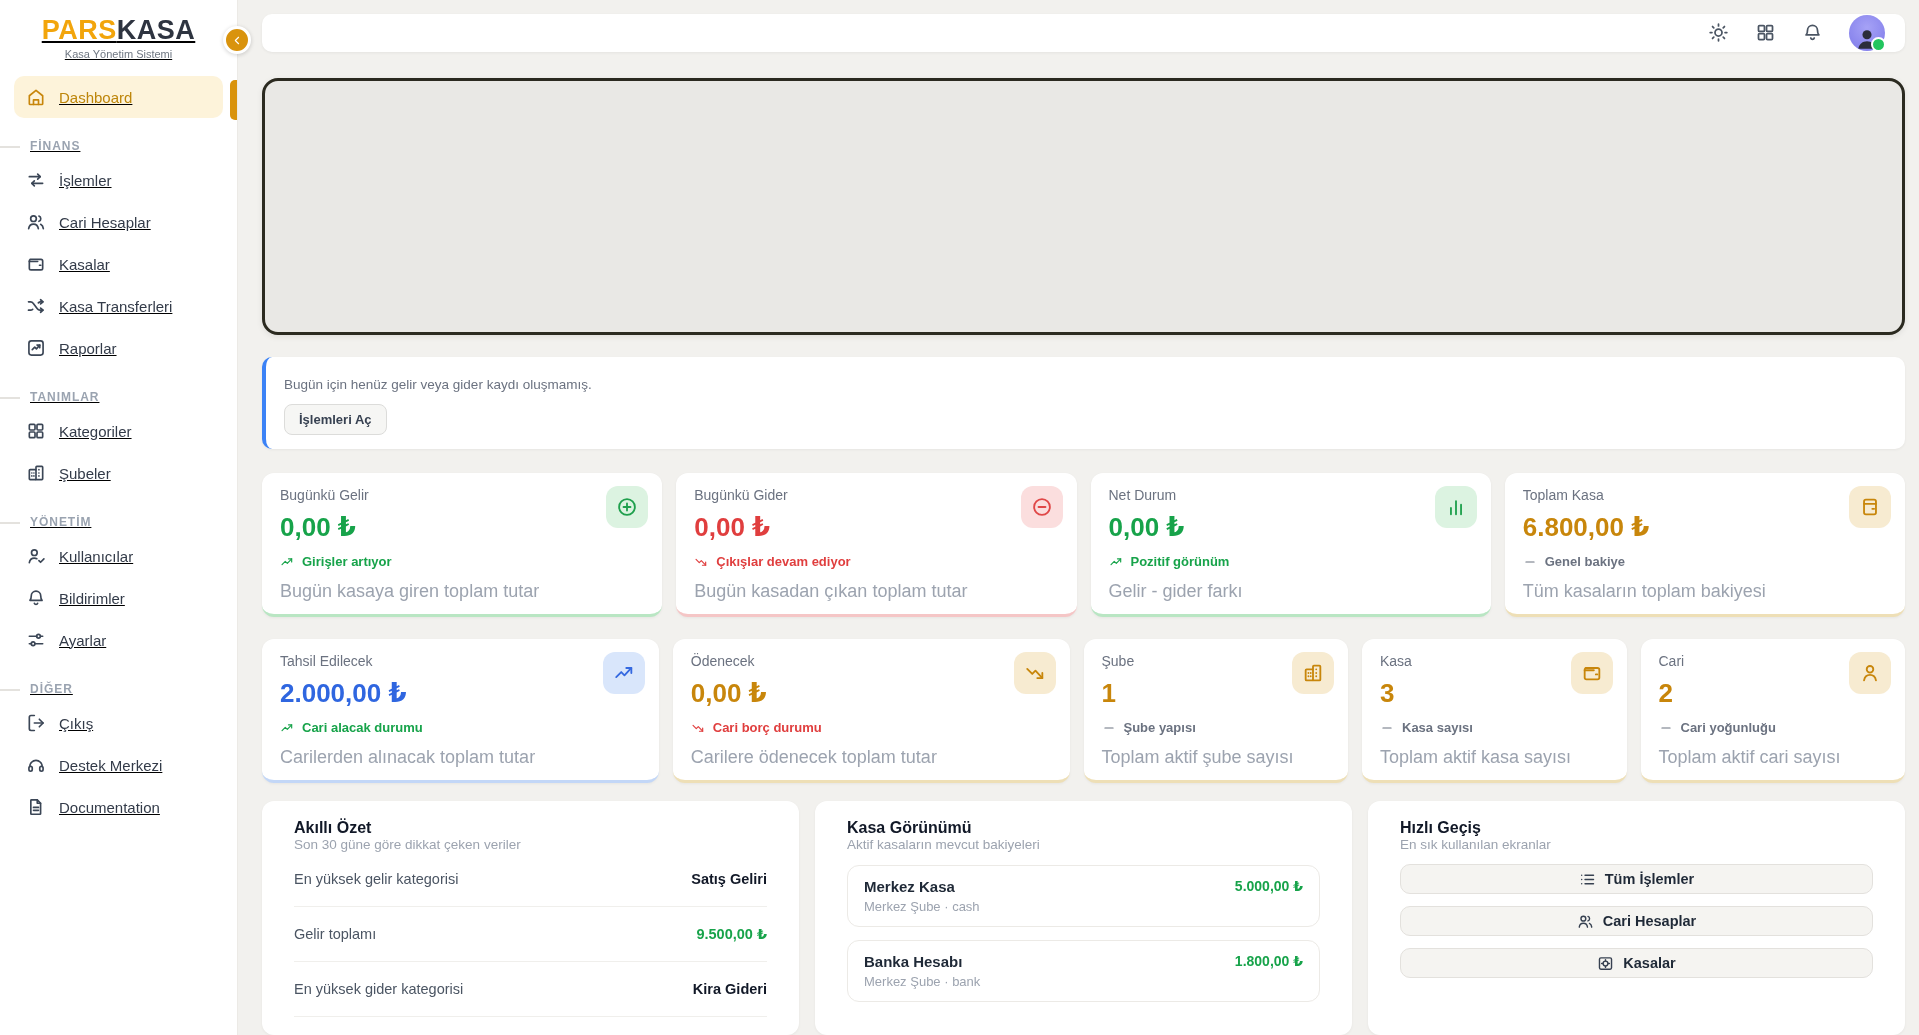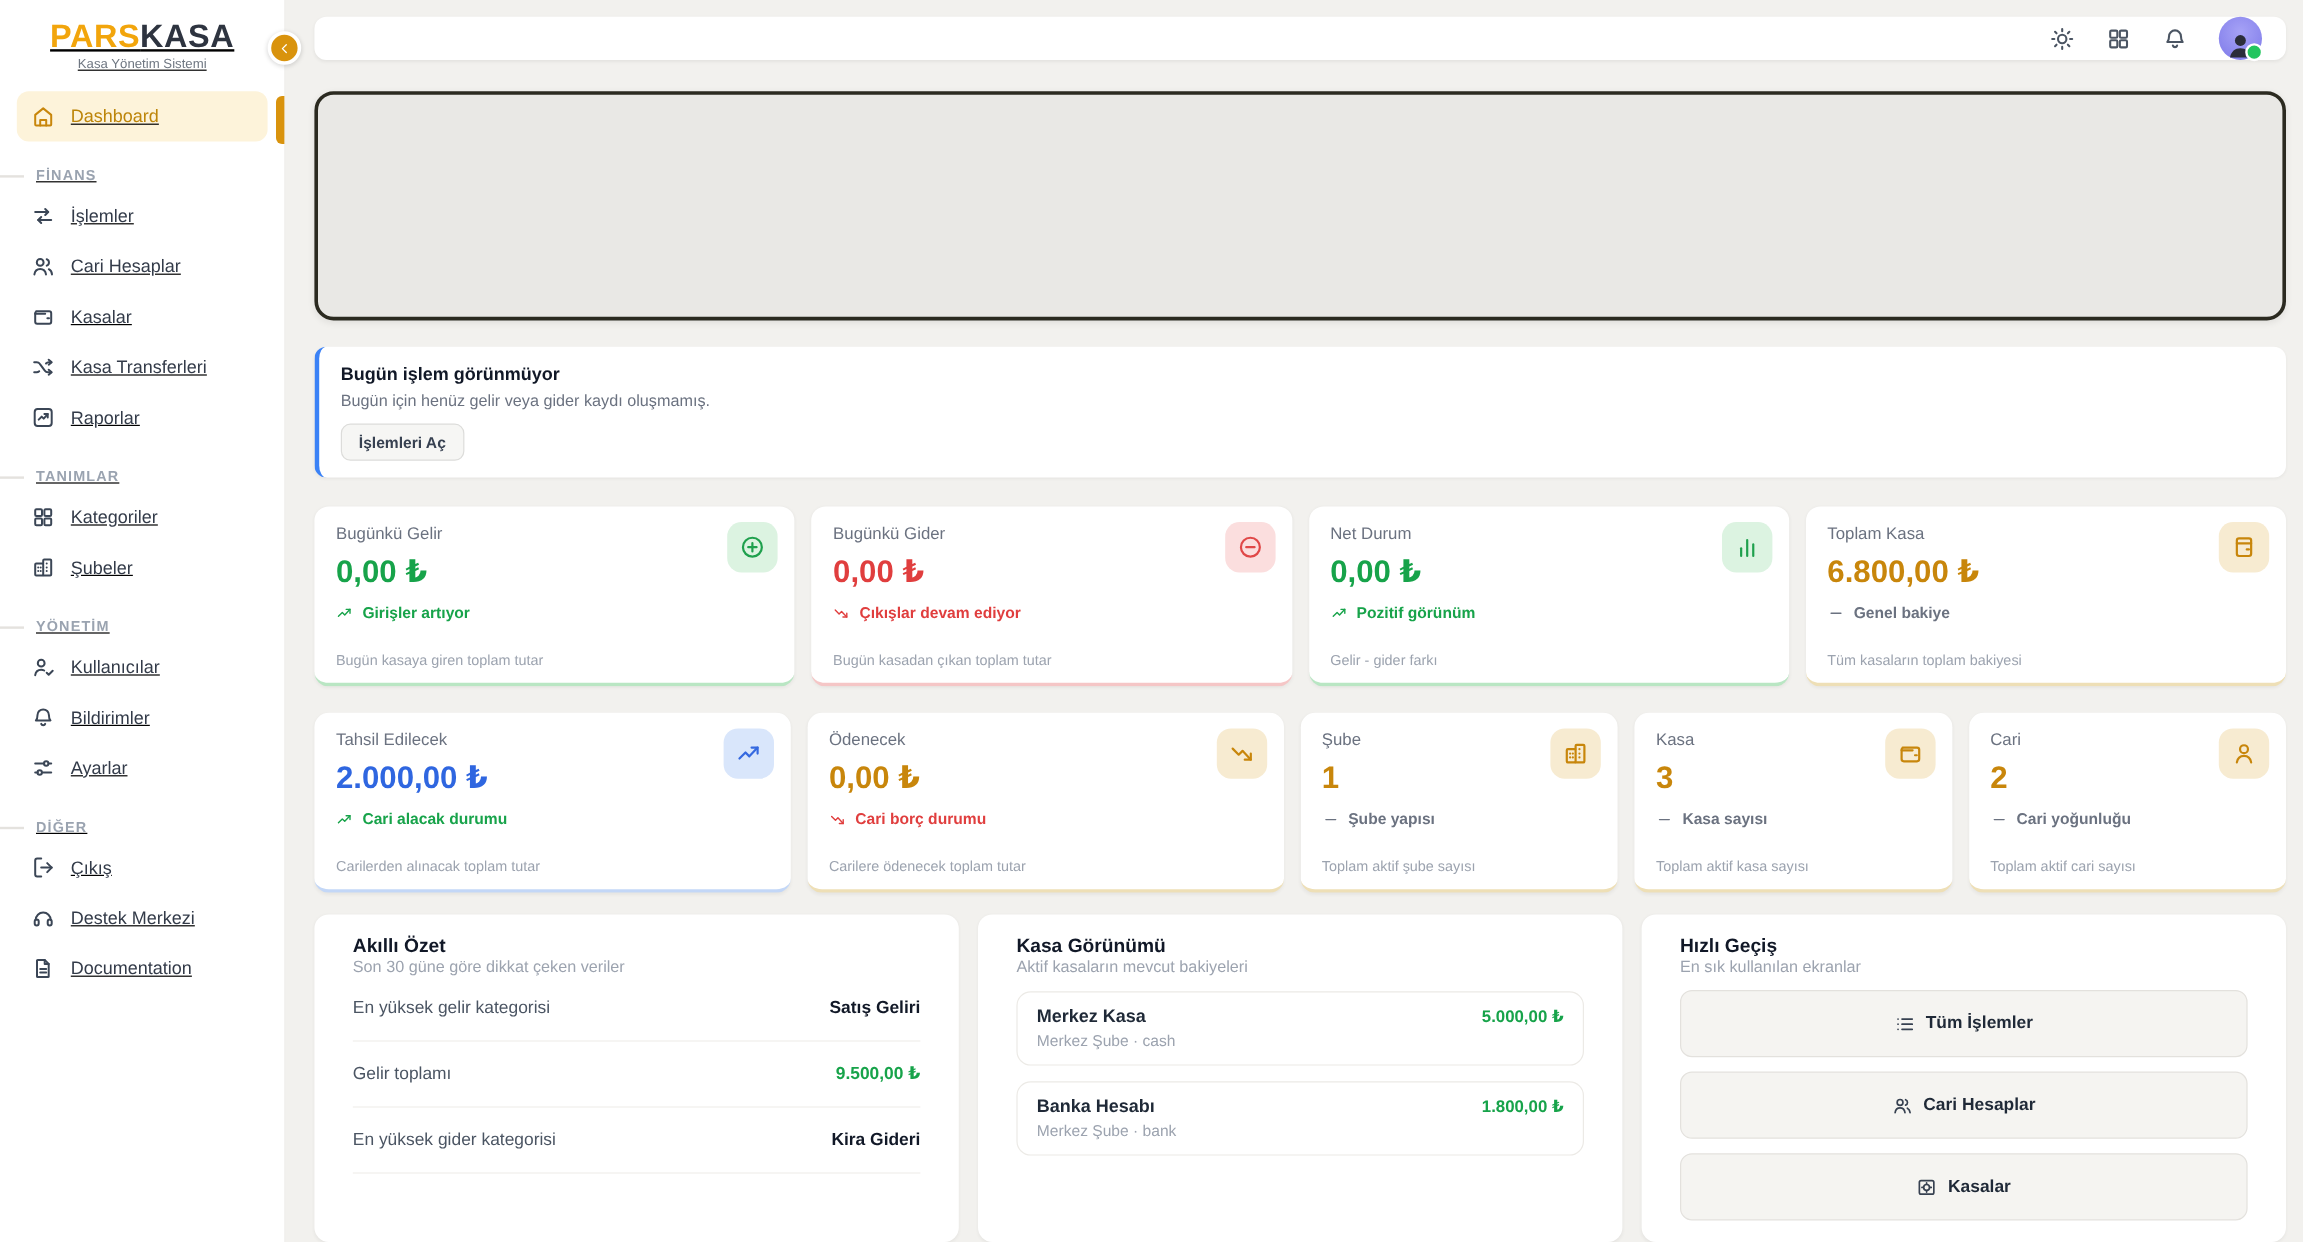--- a/index.html
+++ b/index.html
@@ -58,38 +58,38 @@
   .stat-card.amber{--val:#c8860b;--chipbg:#f7ebd1;--chipfg:#c8860b;--bb:#eedfb6;}
   .stat-card.blue{--val:#2f66e0;--chipbg:#d9e6fb;--chipfg:#3569e0;--bb:#c3d7f7;}
   .stat-title{font-size:14px;color:#6b7280;}
   .chip{position:absolute;top:13px;right:14px;width:42px;height:42px;border-radius:12px;
     background:var(--chipbg);color:var(--chipfg);display:flex;align-items:center;justify-content:center;}
   .chip .icon{width:22px;height:22px;}
   .stat-value{font-size:26px;font-weight:700;margin-top:9px;color:var(--val);}
   .trend{margin-top:11px;font-size:13px;font-weight:600;display:flex;align-items:center;gap:8px;}
   .trend .mini{width:14px;height:14px;display:inline-block;}
   .t-green{color:#17a34a;}.t-red{color:#e03e3e;}.t-gray{color:#6b7280;}
-  .stat-caption{margin-top:25px;font-size:12px;color:#9ca3af;}
+  .stat-caption{margin-top:12px;font-size:18px;color:#9ca3af;}
 
   .panels{display:grid;grid-template-columns:1fr 1fr 1fr;gap:16px;}
   .panel{background:#fff;border-radius:12px;padding:18px 32px;box-shadow:0 1px 3px rgba(0,0,0,.05);}
   .panel-title{font-size:16px;font-weight:700;color:#111827;}
   .panel-sub{font-size:13.5px;color:#9ca3af;margin-top:0;}
   .sum-row{display:flex;justify-content:space-between;align-items:center;padding:19px 0;
     border-bottom:1px solid #f0efec;font-size:14.5px;color:#4b5563;}
   .sum-row:first-of-type{margin-top:8px;}
   .sum-val{font-weight:700;color:#111827;}
   .sum-val.green{color:#17a34a;}
   .kasa-item{border:1px solid #eceae6;border-radius:12px;padding:12px 16px;margin-top:13px;
     display:flex;justify-content:space-between;cursor:pointer;}
   .kasa-name{font-size:15px;font-weight:600;color:#1f2937;}
   .kasa-detail{font-size:13px;color:#9ca3af;margin-top:4px;}
   .kasa-amount{font-size:14px;font-weight:700;color:#17a34a;}
   .quick-btn{display:flex;align-items:center;justify-content:center;gap:9px;width:100%;
-    background:#f5f4f1;border:1px solid #e3e1dd;border-radius:10px;height:56px;margin-top:12px;
+    background:#f5f4f1;border:1px solid #e3e1dd;border-radius:10px;height:30px;margin-top:12px;
     font-size:14.5px;font-weight:600;color:#1f2937;cursor:pointer;font-family:inherit;}
   .quick-btn .icon{width:17px;height:17px;color:#374151;}
   .icon svg,.mini svg{width:100%;height:100%;display:block;}
   .icon{display:inline-block;}
 </style>
 </head>
 <body>
 
 <div class="app">
 
@@ -298,21 +298,20 @@
             <circle cx="12" cy="9" r="4.2" fill="#2b2d3a"></circle>
             <path d="M4 22c.8-4.5 4-7 8-7s7.2 2.5 8 7z" fill="#2b2d3a"></path>
           </svg>
         <span class="status-dot"></span>
       </div>
     </header>
 
     <div class="chart-placeholder"></div>
 
     <section class="alert">
-      <div class="alert-title">Bugün işlem görünmüyor</div>
       <div class="alert-msg">Bugün için henüz gelir veya gider kaydı oluşmamış.</div>
       <button class="alert-btn">İşlemleri Aç</button>
     </section>
 
     <section class="stats-row1">
       <div class="stat-card green">
         <div class="stat-title">Bugünkü Gelir</div>
         <div class="chip">
             <span class="icon">
               <svg viewBox="0 0 24 24" fill="none" stroke="currentColor" stroke-width="2" stroke-linecap="round" stroke-linejoin="round">

